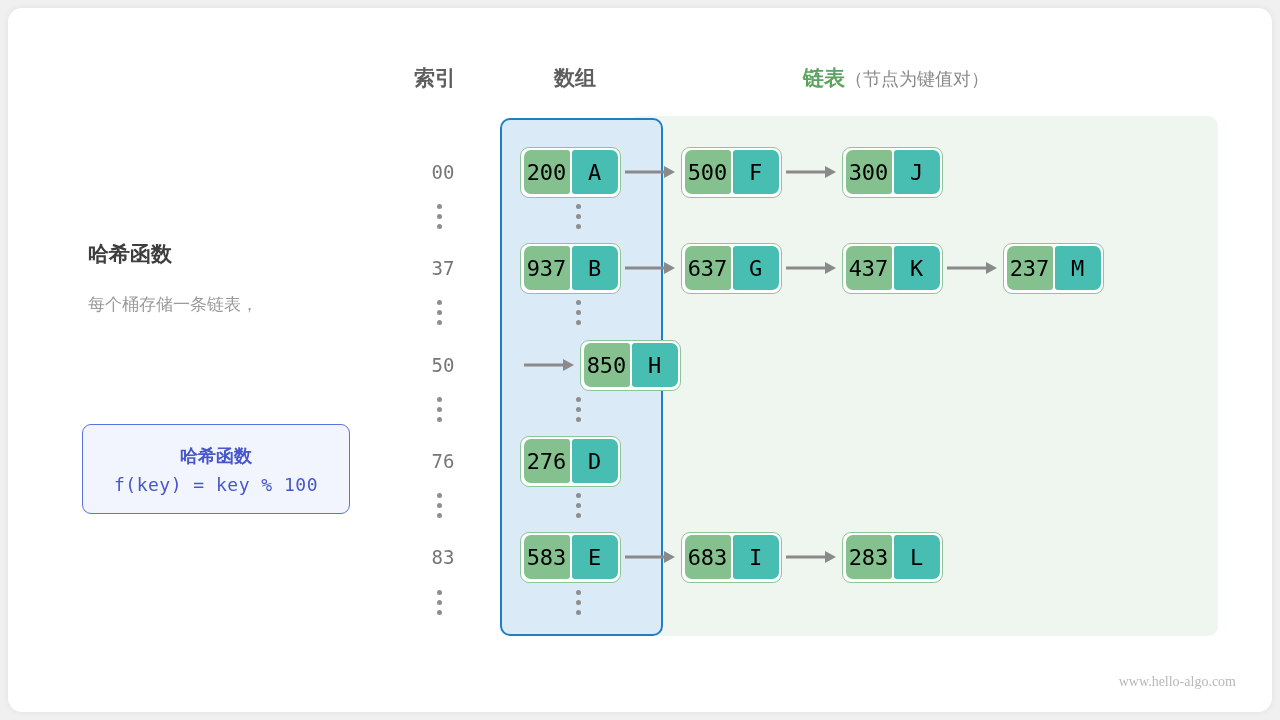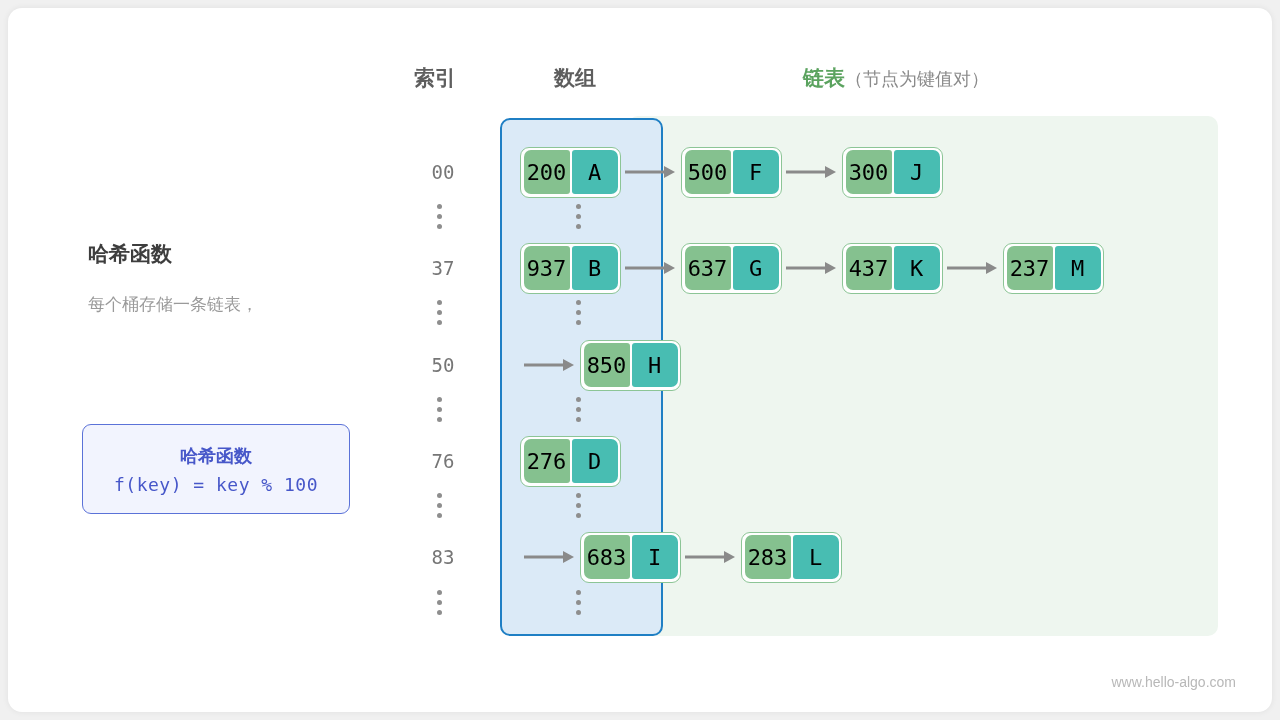--- a/index.html
+++ b/index.html
@@ -118,21 +118,21 @@
     position:absolute;
     display:flex;flex-direction:column;
     align-items:center;justify-content:center;
     gap:5px;
   }
   .vdots i{display:block;width:5px;height:5px;border-radius:50%;background:#8e8e8e;}
 
   
   #footer{
     position:absolute;right:36px;bottom:22px;
-    font-family:Liberation Sans, sans-serif;
+    font-family:Liberation Serif, serif;
     font-size:14px;color:#b8b8b8;
   }
 </style>
 </head>
 <body>
 
 <div class="canvas">
 
   <div class="hdr" id="hdr-index">索引</div>
   <div class="hdr" id="hdr-array">数组</div>
@@ -219,20 +219,24 @@
       </div>
       <div class="idx" style="left: 405px; top: 442px;">76</div>
       <div class="row" style="left: 512px; top: 425px;">
         <div class="node">
           <div class="cell key">276</div>
           <div class="cell val">D</div>
         </div>
       </div>
       <div class="idx" style="left: 405px; top: 538px;">83</div>
       <div class="row" style="left: 512px; top: 521px;">
+        <div class="node">
+          <div class="cell key">583</div>
+          <div class="cell val">E</div>
+        </div>
         <div class="arrow">
           <span class="shaft"></span>
           <span class="head"></span>
         </div>
         <div class="node">
           <div class="cell key">683</div>
           <div class="cell val">I</div>
         </div>
         <div class="arrow">
           <span class="shaft"></span>

